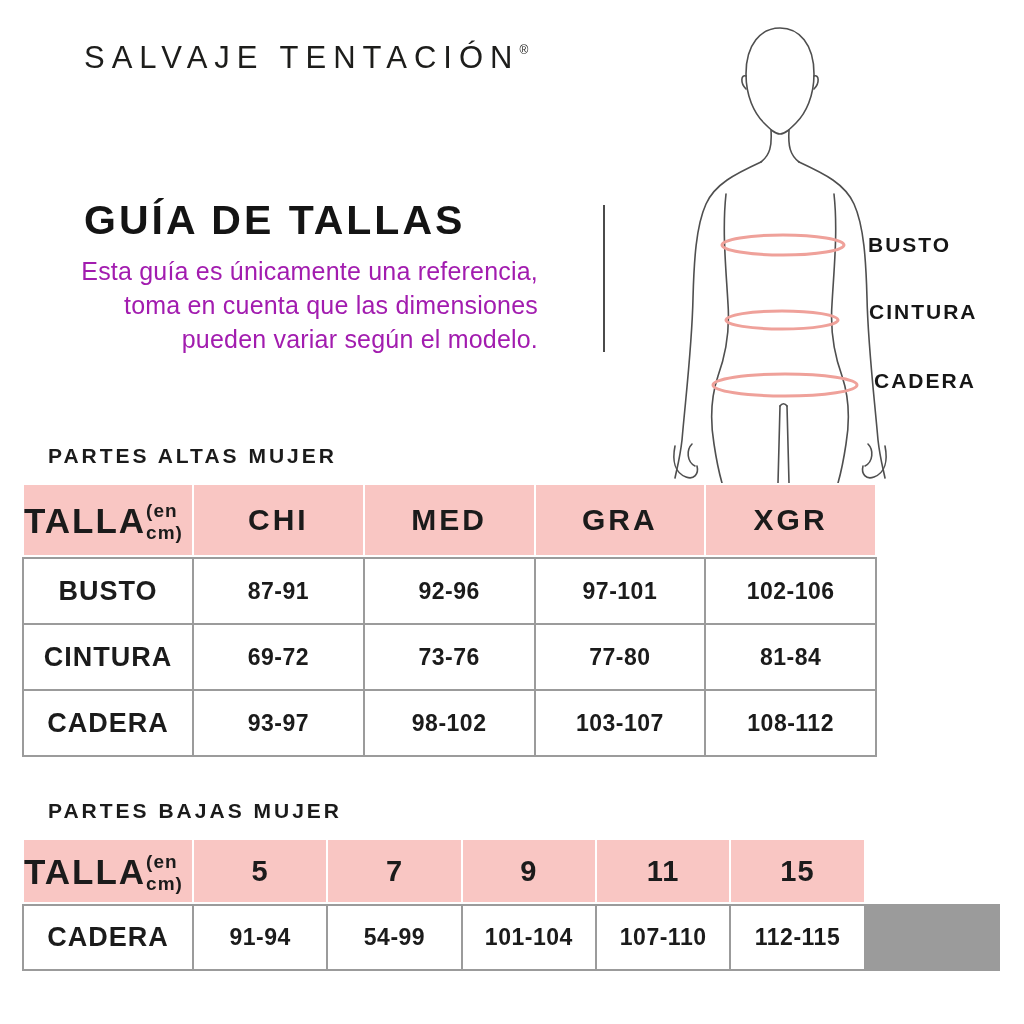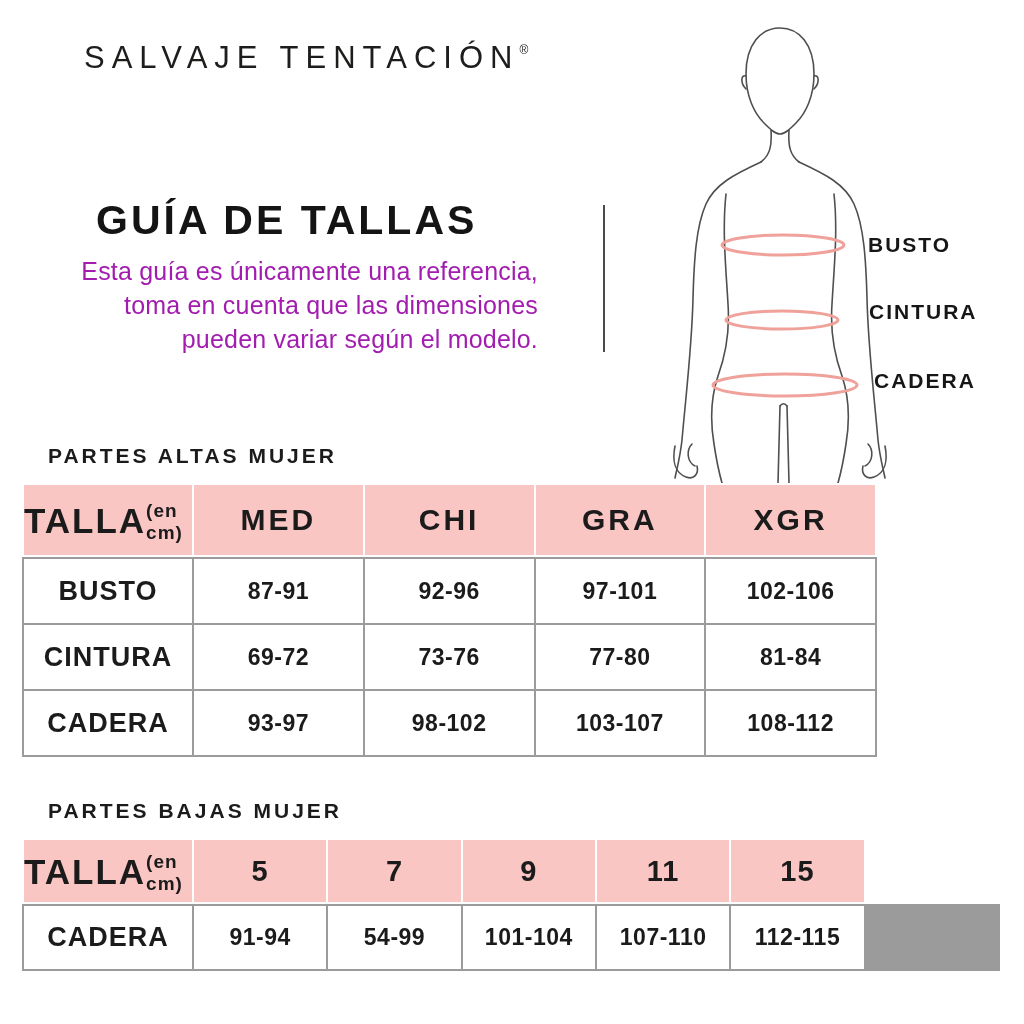--- a/index.html
+++ b/index.html
@@ -7,21 +7,21 @@
     position:relative; width:1024px; height:1024px; background:#ffffff;
     font-family:"Liberation Sans", sans-serif; color:#1b1b1b; overflow:hidden;border-radius:30px;
   }
 
   
   .brand { position:absolute; left:84px; top:40px; font-size:31px; font-weight:500;
            letter-spacing:7px; color:#1d1d1b; white-space:nowrap; }
   .brand .reg { font-size:12px; vertical-align:14px; letter-spacing:0; }
 
   
-  .title { position:absolute; left:96px; top:170px; font-size:41px; font-weight:800;
+  .title { position:absolute; left:84px; top:170px; font-size:41px; font-weight:800;
            letter-spacing:3px; color:#141414; white-space:nowrap; }
   .desc { position:absolute; left:56px; top:229px; width:482px; text-align:right;
           font-size:25px; line-height:1.36; color:#a21caf; letter-spacing:0.2px; }
 
   
   .vline { position:absolute; left:603px; top:205px; width:2px; height:147px; background:#4b4b4b; }
   .figure-svg { position:absolute; left:620px; top:16px; }
   .measure-label { position:absolute; font-size:21px; font-weight:700; letter-spacing:2px; color:#161616; white-space:nowrap; }
   .lbl-bust { left:868px; top:233px; }
   .lbl-waist { left:869px; top:300px; }
@@ -107,22 +107,22 @@
   <div class="measure-label lbl-hip">CADERA</div>
 
   <div class="section-title st1">PARTES ALTAS MUJER</div>
 
   <div class="stable t1">
     <div class="thead">
       <div class="th">
         <span class="talla">TALLA</span>
         <span class="encm">(en cm)</span>
       </div>
+      <div class="th">CHI</div>
       <div class="th">MED</div>
-      <div class="th">CHI</div>
       <div class="th">GRA</div>
       <div class="th">XGR</div>
     </div>
     <div class="tbody">
       <div class="td rowlabel">BUSTO</div>
       <div class="td">87-91</div>
       <div class="td">92-96</div>
       <div class="td">97-101</div>
       <div class="td">102-106</div>
 

